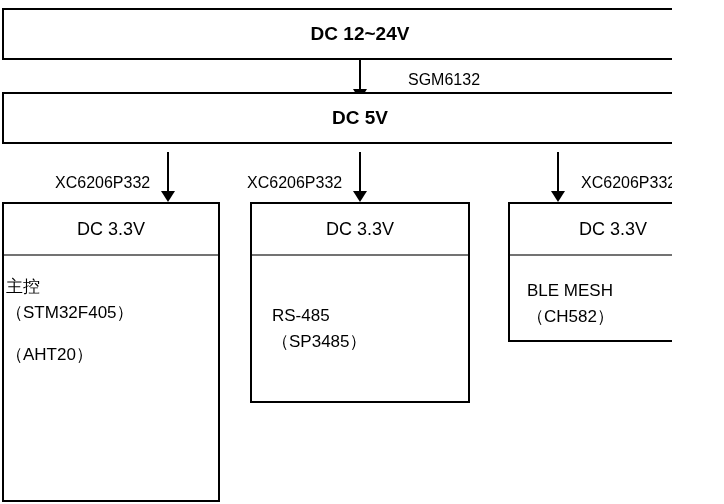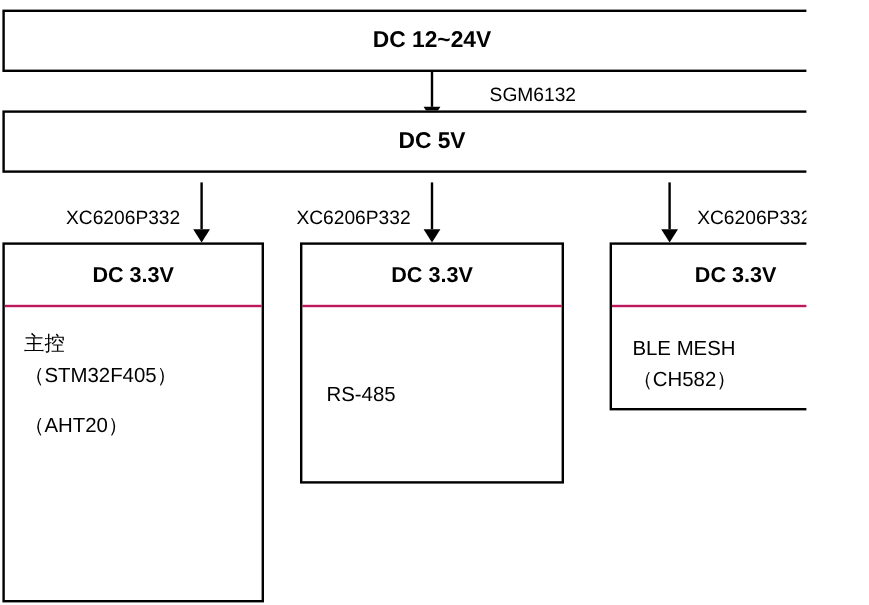--- a/index.html
+++ b/index.html
@@ -27,29 +27,28 @@
     height: 100%;
     font-size: 19px;
     font-weight: bold;
   }
   .hdr {
     display: flex;
     align-items: center;
     justify-content: center;
     height: 52px;
     font-size: 18px;
-    border-bottom: 2px solid #be185d;
-    font-weight: bold;
+    border-bottom: 2px solid #737373;
   }
   .content {
     font-size: 17px;
     line-height: 26px;
   }
   .content-left {
-    padding: 18px 6px 0 16px;
+    padding: 18px 6px 0 2px;
   }
   .content-centered {
     position: absolute;
     top: 52px;
     bottom: 0;
     left: 0;
     right: 0;
     display: flex;
     flex-direction: column;
     justify-content: center;
@@ -115,20 +114,21 @@
         <div>（AHT20）</div>
       </div>
     </div>
   </div>
 
   <div class="box" style="left:250px; top:202px; width:220px; height:201px;">
     <div class="hdr">DC 3.3V</div>
     <div class="content content-centered" style="padding-left:20px;">
       <div class="group">
         <div>RS-485</div>
+        <div>（SP3485）</div>
       </div>
     </div>
   </div>
 
   <div class="box" style="left:508px; top:202px; width:210px; height:140px;">
     <div class="hdr">DC 3.3V</div>
     <div class="content content-centered" style="padding-left:17px;margin-top:12px;">
       <div class="group">
         <div>BLE MESH</div>
         <div>（CH582）</div>

